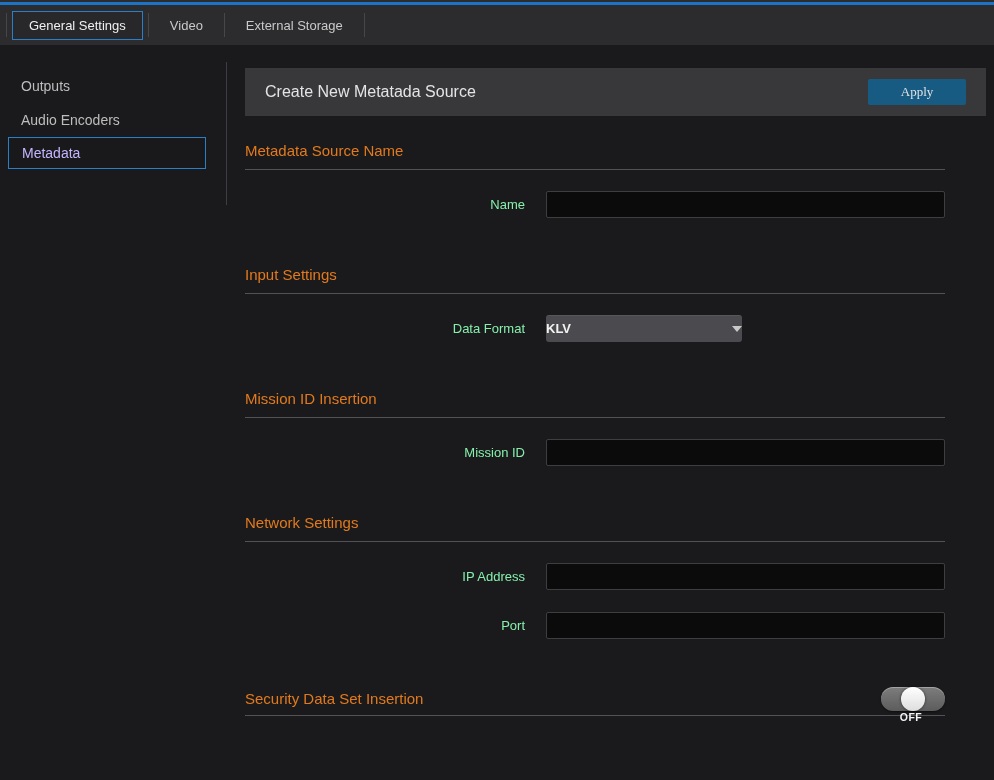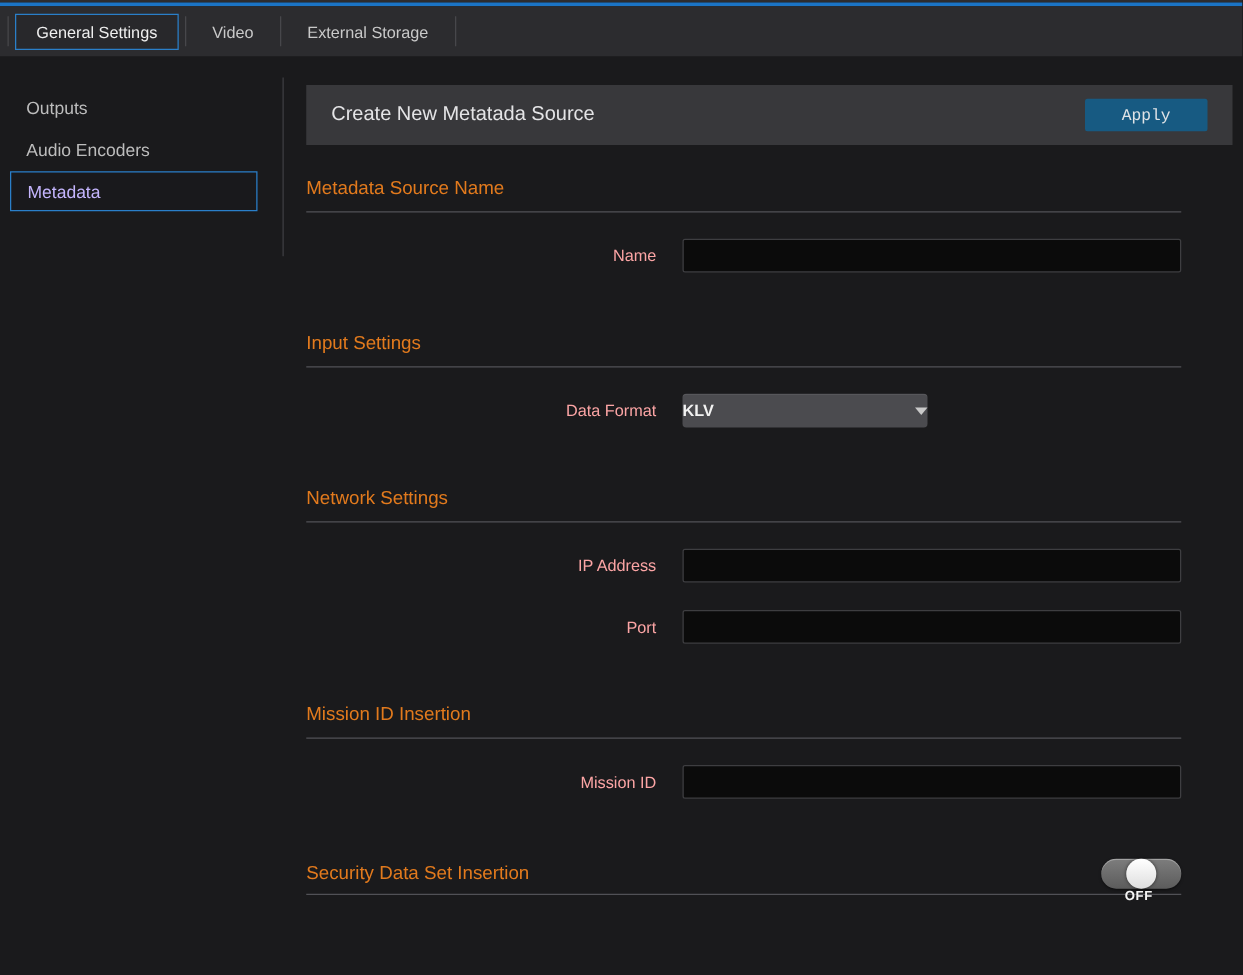--- a/index.html
+++ b/index.html
@@ -51,36 +51,36 @@
   
   .panel-header {
     margin-top:23px; height:48px; background:#38383b;
     display:flex; align-items:center; justify-content:space-between;
     padding:0 20px;
     gap:40px;
   }
   .panel-title { font-size:16px; color:#e4e4e6; }
   .apply-btn {
     background:#175a82; color:#dfe3e6; border:none; border-radius:2px;
-    font-family:Liberation Mono, monospace;
+    font-family:Liberation Serif, serif;
     font-size:13px; width:98px; height:26px; cursor:pointer;
   }
 
   
   .form { margin-right:41px; }
   .section { margin-top:48px; }
   .section.first { margin-top:26px; }
   .section-title { font-size:15px; color:#e27a1d; height:18px; line-height:18px; }
   .divider { height:1px; background:#515156; margin-top:9px; }
 
   .field-row { margin-top:21px; display:flex; align-items:center; }
   .field-row + .field-row { margin-top:22px; }
   .field-label {
     width:280px; text-align:right; margin-right:21px;
-    font-size:13px; color:#fca5a5; flex-shrink:0;
+    font-size:13px; color:#86efac; flex-shrink:0;
   }
   .text-input {
     flex:1; height:27px; background:#0b0b0b; border:1px solid #3e3e41;
     border-radius:2px; color:#dddddd; font-size:13px; padding:0 8px;
     font-family:"Liberation Sans", sans-serif; outline:none;
   }
 
   
   .dropdown {
     width:196px; height:27px; background:#4b4b4f; border-radius:3px;
@@ -162,37 +162,37 @@
           <div class="field-row">
             <label class="field-label">Data Format</label>
             <div class="dropdown">
               <span class="dropdown-value">KLV</span>
               <span class="caret"></span>
             </div>
           </div>
         </section>
 
         <section class="section">
+          <div class="section-title">Mission ID Insertion</div>
+          <div class="divider"></div>
+          <div class="field-row">
+            <label class="field-label">Mission ID</label>
+            <input type="text" class="text-input" value="" style="">
+          </div>
+        </section>
+
+        <section class="section">
           <div class="section-title">Network Settings</div>
           <div class="divider"></div>
           <div class="field-row">
             <label class="field-label">IP Address</label>
             <input type="text" class="text-input" value="" style="">
           </div>
           <div class="field-row">
             <label class="field-label">Port</label>
-            <input type="text" class="text-input" value="" style="">
-          </div>
-        </section>
-
-        <section class="section">
-          <div class="section-title">Mission ID Insertion</div>
-          <div class="divider"></div>
-          <div class="field-row">
-            <label class="field-label">Mission ID</label>
             <input type="text" class="text-input" value="" style="">
           </div>
         </section>
 
         <section class="section">
           <div class="title-row">
             <div class="section-title">Security Data Set Insertion</div>
             <div class="toggle">
               <div class="toggle-knob"></div>
               <div class="toggle-label">OFF</div>

